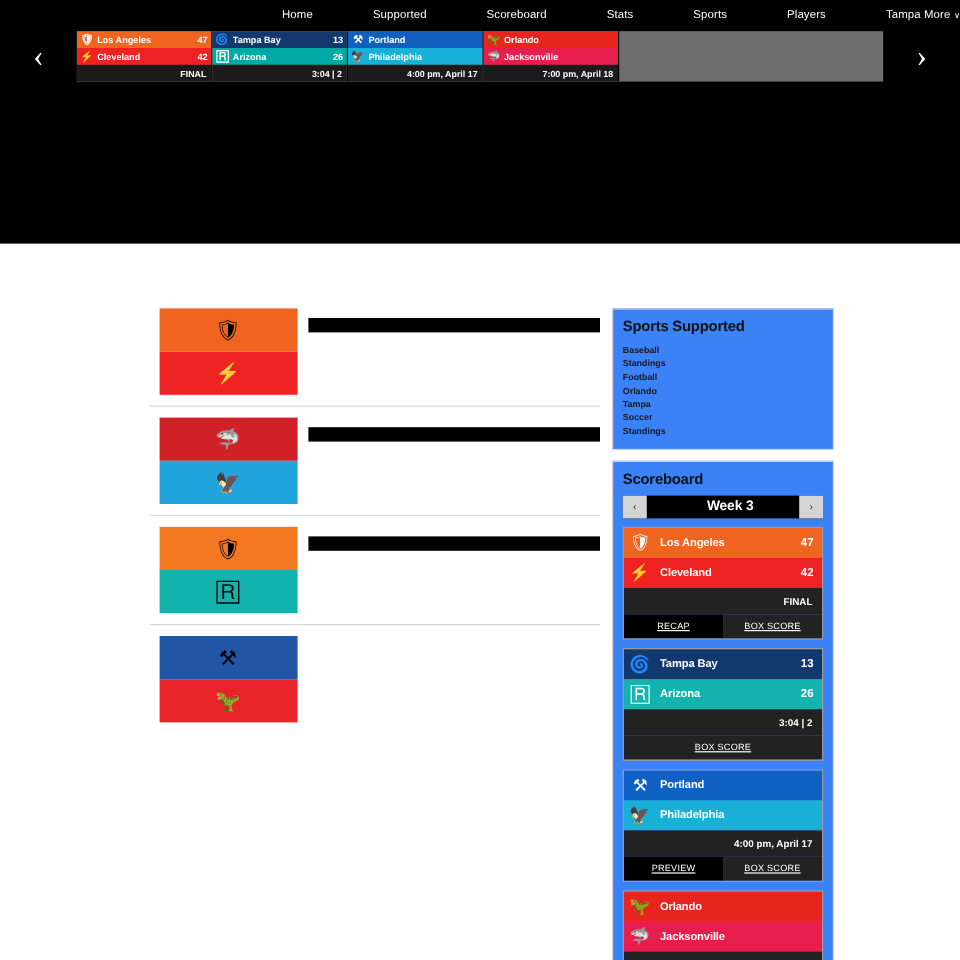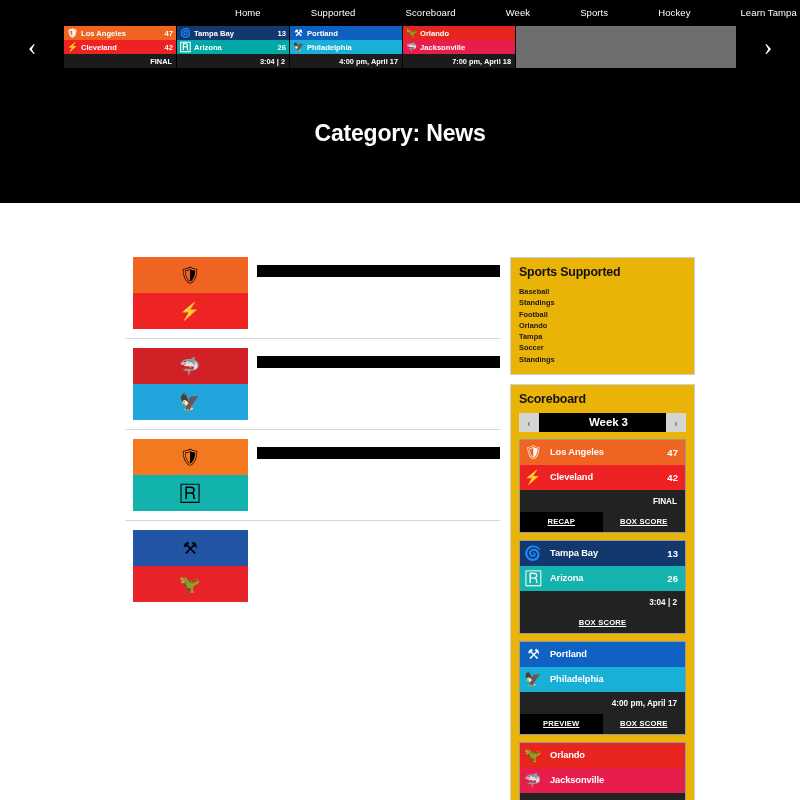--- a/index.html
+++ b/index.html
@@ -208,21 +208,21 @@
     padding: 6px 0;
     text-decoration: none;
     letter-spacing: 0.1px;
     cursor: pointer;
     border: none;
     width: 100%;
   }
 
   
   .widget {
-    background: #eab308;
+    background: #3b82f6;
     border: 1px solid #cfcfcf;
     margin-bottom: 9px;
     padding: 7px 8px 9px 8px;
   }
   .widget-title {
     font-size: 12.4px;
     font-weight: bold;
     color: #121212;
     letter-spacing: -0.2px;
     margin-bottom: 7px;
@@ -287,43 +287,43 @@
     font-size: 8.2px;
     font-weight: bold;
     text-align: right;
     padding: 7px 8px 6px 0;
   }
   .sb-links { display: flex; height: 20px; }
   .sb-link {
     flex: 1;
     display: flex; align-items: center; justify-content: center;
     font-size: 7.6px;
-    font-weight: bold;
+    font-weight: normal;
     color: #ffffff;
     text-decoration: underline;
     cursor: pointer;
     letter-spacing: 0.2px;
   }
   .sb-link.dark { background: #000000; }
   .sb-link.gray { background: #222222; }
 </style>
 </head>
 <body>
 
 <div class="top-black">
 
   <div class="navbar">
     <div class="nav-links" id="nav-links">
         <a class="nav-link" href="#"><span>Home</span></a>
         <a class="nav-link" href="#"><span>Supported</span></a>
         <a class="nav-link" href="#"><span>Scoreboard</span></a>
-        <a class="nav-link" href="#"><span>Week</span></a>
+        <a class="nav-link" href="#"><span>Stats</span></a>
         <a class="nav-link" href="#"><span>Sports</span></a>
-        <a class="nav-link" href="#"><span>Hockey</span></a>
-        <a class="nav-link" href="#"><span>Learn Tampa</span><span class="caret">∨</span></a>
+        <a class="nav-link" href="#"><span>Players</span></a>
+        <a class="nav-link" href="#"><span>Tampa More</span><span class="caret">∨</span></a>
       </div>
   </div>
 
   <div class="ticker-wrap">
     <div class="ticker-arrow">‹</div>
     <div class="ticker-strip" id="ticker-strip">
         <div class="tk-game">
           <div class="tk-row" style="background: rgb(239, 100, 32);">
             <span class="tk-logo">🛡</span>
             <span class="tk-name">Los Angeles</span>
@@ -372,21 +372,20 @@
             <span class="tk-logo">🦈</span>
             <span class="tk-name">Jacksonville</span>
             <span class="tk-score"></span>
           </div>
           <div class="tk-status">7:00 pm, April 18</div>
         </div>
       </div>
     <div class="ticker-arrow">›</div>
   </div>
 
-  <div class="page-title">Category: News</div>
 </div>
 
 <div class="body-area">
 
   <div class="content-col" id="article-list">
       <div class="article">
         <div class="art-thumb-col">
           <div class="art-thumb">
             <div class="th-half" style="background:#ef6420">
               <span class="th-mark">🛡</span>

